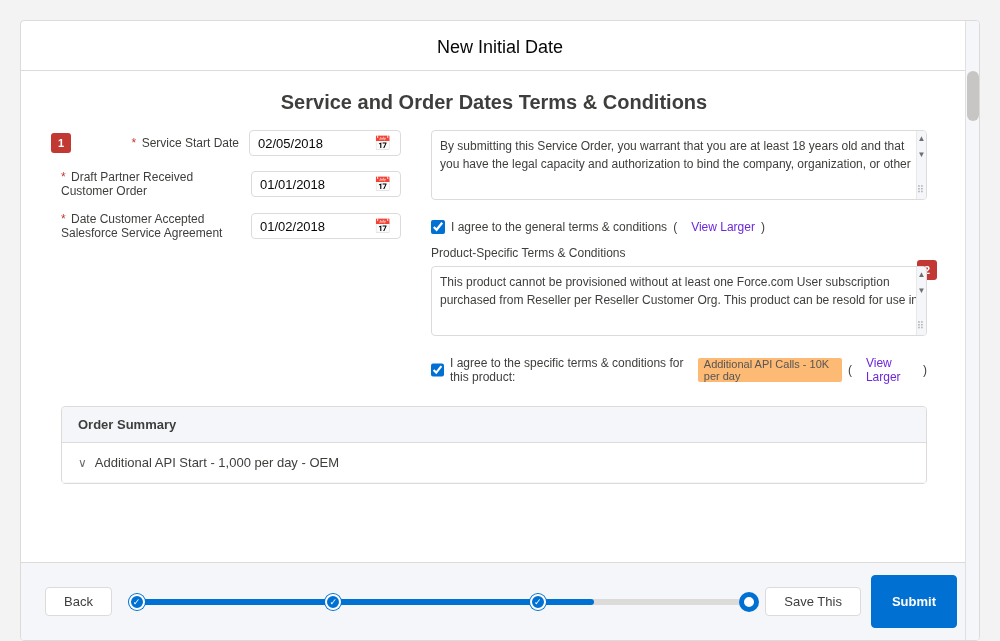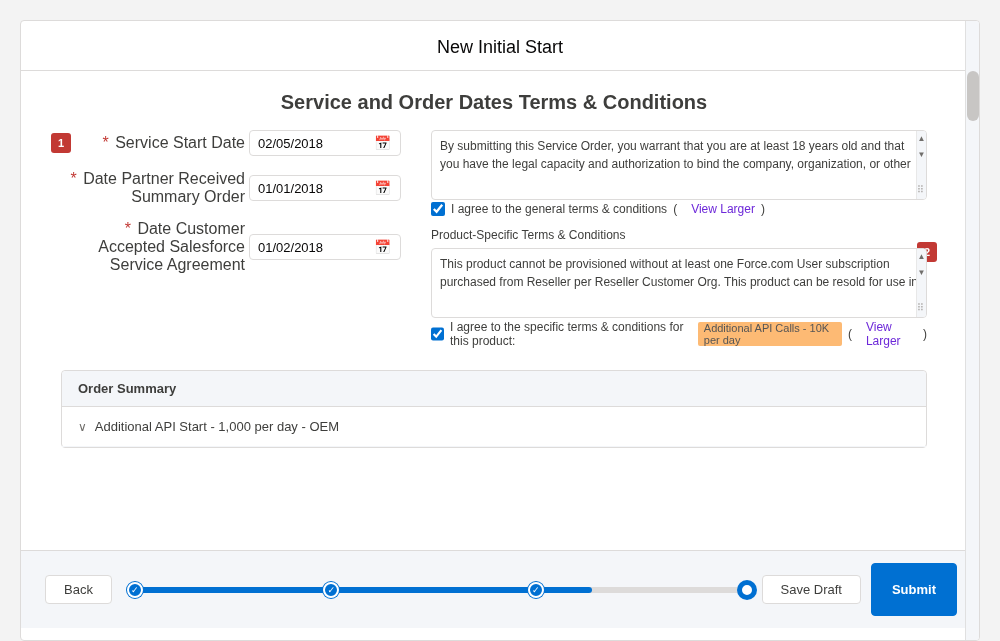--- a/index.html
+++ b/index.html
@@ -67,24 +67,23 @@
 
     .form-row {
       display: flex;
       align-items: center;
       justify-content: flex-end;
       margin-bottom: 14px;
       position: relative;
     }
 
     .form-label {
-      text-align: right;
-      color: #3e3e3c;
-      font-size: 16px;
-      margin-right: 4px;
+      color: #3e3e3c;
+      font-size: 12px;
+      margin-right: 10px;
       max-width: 180px;
     }
 
     .required-star {
       color: #c23934;
       margin-right: 2px;
     }
 
     .date-input-wrapper {
       display: flex;
@@ -135,21 +134,21 @@
       border: 1px solid #dddbda;
       border-radius: 4px;
       height: 70px;
       overflow: hidden;
       font-size: 12px;
       color: #3e3e3c;
       line-height: 1.5;
       padding: 6px 8px;
       background: #fff;
       position: relative;
-      margin-bottom: 2px;
+      margin-bottom: 20px;
     }
 
     .terms-box-inner {
       overflow: hidden;
     }
 
     .terms-scrollbar {
       position: absolute;
       right: 0;
       top: 0;
@@ -246,21 +245,21 @@
 
     
     .modal-footer {
       background: #f4f6f9;
       border-top: 1px solid #dddbda;
       padding: 12px 24px;
       display: flex;
       align-items: center;
       justify-content: space-between;
       width: 960px;
-      margin: 12px auto;
+      margin: 0 auto;
     }
 
     .btn-back {
       background: #fff;
       border: 1px solid #dddbda;
       color: #3e3e3c;
       padding: 6px 18px;
       border-radius: 4px;
       font-size: 13px;
       cursor: pointer;
@@ -385,21 +384,21 @@
 
 <div class="outer-container">
   <div class="center-wrap">
 
     <div class="modal-container">
 
       <div class="scrollbar-outer">
         <div class="scrollbar-inner-thumb"></div>
       </div>
 
-      <div class="modal-title">New Initial Start</div>
+      <div class="modal-title">New Initial Date</div>
 
       <div class="modal-body">
 
         <div class="section-title">Service and Order Dates Terms &amp; Conditions</div>
 
         <div class="two-columns">
 
           <div class="left-col">
 
             <div class="form-row" style="position:relative;">
@@ -410,21 +409,21 @@
               </label>
               <div class="date-input-wrapper">
                 <span class="date-val">02/05/2018</span>
                 <span class="cal-icon">📅</span>
               </div>
             </div>
 
             <div class="form-row">
               <label class="form-label">
                 <span class="required-star">*</span>
-                <span>Date Partner Received Summary Order</span>
+                <span>Draft Partner Received Customer Order</span>
               </label>
               <div class="date-input-wrapper">
                 <span class="date-val">01/01/2018</span>
                 <span class="cal-icon">📅</span>
               </div>
             </div>
 
             <div class="form-row">
               <label class="form-label">
                 <span class="required-star">*</span>
@@ -505,21 +504,21 @@
           <div class="progress-bar-fill"></div>
 
           <div class="progress-dot check" style="left:0;">✓</div>
           <div class="progress-dot check" style="left:calc(33% - 8px);">✓</div>
           <div class="progress-dot check" style="left:calc(66% - 8px);">✓</div>
 
           <div class="progress-dot" style="left:calc(100% - 8px); background:#fff; box-shadow:0 0 0 2px #0070d2; border:3px solid #0070d2;"></div>
         </div>
 
         <div class="footer-right">
-          <button class="btn-save-draft">Save Draft</button>
+          <button class="btn-save-draft">Save This</button>
           <button class="btn-submit">Submit</button>
         </div>
 
       </div>
 
     </div>
 
   </div>
 </div>
 

